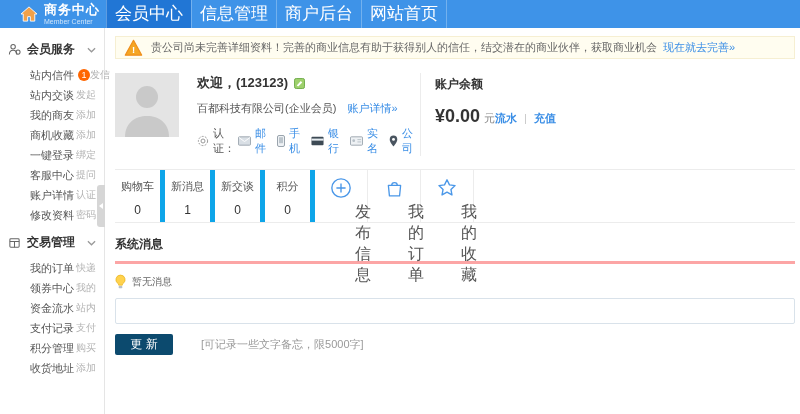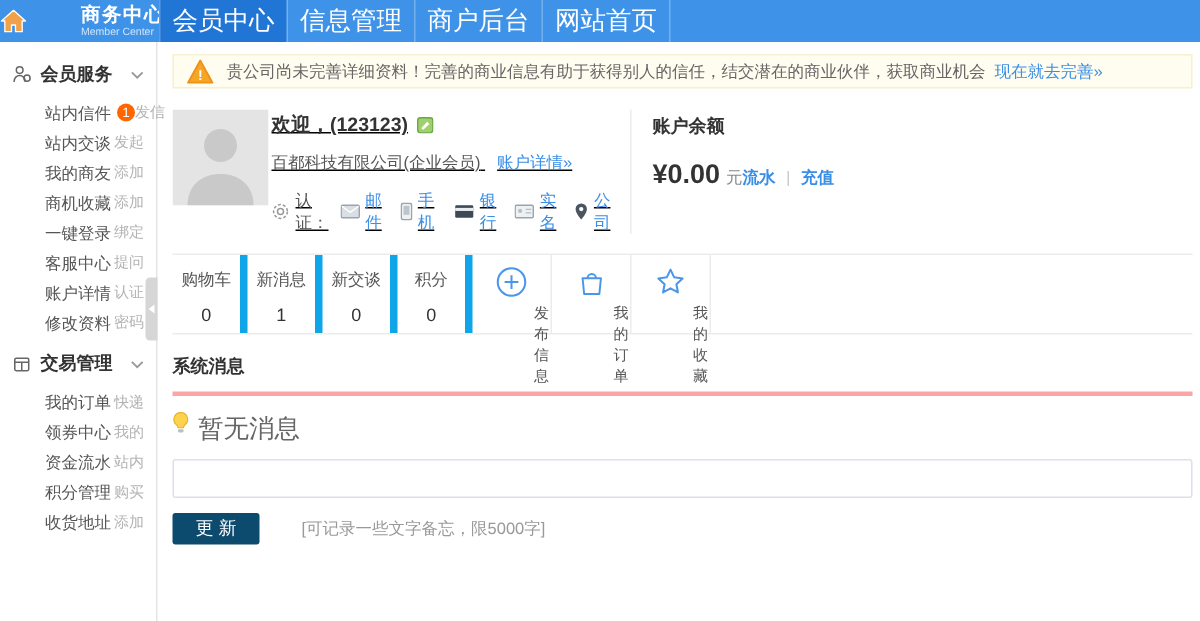--- a/index.html
+++ b/index.html
@@ -1,21 +1,21 @@
 <!DOCTYPE html>
 <html><head>
 <meta charset="utf-8">
 <style>
   *{margin:0;padding:0;box-sizing:border-box;}
   html,body{width:800px;height:414px;overflow:hidden;}
   body{font-family:"Liberation Sans","DejaVu Sans",sans-serif;background:#fff;}
   a{text-decoration:none;}
   
   .header{height:28px;background:#3e93e8;display:flex;align-items:stretch;}
-  .logo{display:flex;align-items:center;width:106px;padding-left:0;cursor:pointer;gap:30px;}
+  .logo{display:flex;align-items:center;width:106px;padding-left:20px;cursor:pointer;}
   .house{display:flex;margin-right:6px;}
   .logo-text{display:flex;flex-direction:column;line-height:1;}
   .logo-title{color:#fff;font-size:13px;font-weight:bold;letter-spacing:1px;white-space:nowrap;}
   .logo-sub{color:#cfe5fa;font-size:7px;margin-top:2px;white-space:nowrap;}
   .tabs{display:flex;}
   .tab{color:#fff;font-size:17px;line-height:28px;padding:0 8px;border-left:1px solid rgba(255,255,255,.28);cursor:pointer;white-space:nowrap;}
   .tab:last-child{border-right:1px solid rgba(255,255,255,.28);}
   .tab.active{background:#2176d5;}
   
   .layout{display:flex;height:386px;position:relative;}
@@ -33,21 +33,21 @@
   
   .main{flex:1;padding:8px 5px 0 10px;min-width:0;}
   .notice{height:23px;background:#fffdf0;border:1px solid #f6efd2;display:flex;align-items:center;padding:0 8px;}
   .warn-icon{display:flex;margin-right:8px;}
   .notice-text{font-size:11px;color:#666;white-space:nowrap;overflow:hidden;}
   .link{color:#3a8ee6;font-size:11px;cursor:pointer;white-space:nowrap;}
   .notice .link{margin-left:6px;}
   .profile-row{display:flex;margin-top:14px;}
   .profile-left{display:flex;width:305px;flex-shrink:0;}
   .avatar{width:64px;height:64px;flex-shrink:0;}
-  .profile-info{margin-left:2px;padding-top:1px;text-decoration:underline;}
+  .profile-info{margin-left:18px;padding-top:1px;}
   .welcome-line{display:flex;align-items:center;}
   .welcome{font-size:13px;font-weight:bold;color:#333;}
   .edit-ic{margin-left:6px;display:flex;cursor:pointer;}
   .company-line{margin-top:9px;font-size:11px;color:#555;}
   .company-line .link{margin-left:8px;}
   .cert-line{margin-top:10px;display:flex;align-items:center;font-size:11px;}
   .seal{display:flex;margin-right:4px;}
   .cert-label{color:#555;}
   .cert-items{display:flex;align-items:center;margin-left:3px;}
   .cert-item{display:flex;align-items:center;margin-right:11px;color:#3a8ee6;font-size:11px;cursor:pointer;}
@@ -58,23 +58,23 @@
   .amount{font-size:18px;font-weight:bold;color:#333;}
   .unit{font-size:11px;color:#888;margin-left:4px;}
   .balance-links{display:flex;align-items:center;margin-left:0;font-weight:bold;}
   .bdiv{width:1px;height:10px;background:#ccc;margin:0 8px;align-self:center;}
   .stats-row{display:flex;margin-top:13px;border-top:1px solid #ececec;border-bottom:1px solid #ececec;height:54px;}
   .stat-cell{width:50px;border-right:5px solid #0ea5e9;text-align:center;padding-top:9px;flex-shrink:0;}
   .stat-label{font-size:11px;color:#555;}
   .stat-value{font-size:12px;color:#333;margin-top:9px;cursor:pointer;}
   .action-cell{width:53px;border-right:1px solid #ececec;text-align:center;padding-top:6px;cursor:pointer;flex-shrink:0;}
   .action-ic{height:24px;display:flex;align-items:center;justify-content:center;}
-  .action-label{font-size:10px;color:#555;margin-top:2px;margin-left:40px;}
+  .action-label{font-size:16px;color:#555;margin-top:2px;margin-left:40px;}
   .sys-title{margin-top:13px;font-size:12px;font-weight:bold;color:#333;padding-bottom:8px;border-bottom:3px solid #fca5a5;}
-  .sys-empty{margin-top:10px;display:flex;align-items:flex-start;font-size:17px;color:#666;}
+  .sys-empty{margin-top:10px;display:flex;align-items:flex-end;font-size:10px;color:#666;}
   .bulb{display:flex;margin-right:6px;}
   .notes-title{margin-top:17px;font-size:12px;font-weight:bold;color:#333;}
   .notes-input{margin-top:9px;width:100%;height:26px;border:1px solid #d9e2ea;border-radius:2px;padding:0 8px;font-size:12px;color:#333;outline:none;display:block;}
   .notes-actions{margin-top:10px;display:flex;align-items:center;}
   .btn-update{width:58px;height:21px;background:#0c4a6e;color:#fff;border:none;border-radius:2px;font-size:12px;cursor:pointer;font-family:inherit;}
   .notes-hint{margin-left:28px;font-size:11px;color:#999;}
 </style>
 </head>
 <body>
 
@@ -168,20 +168,24 @@
       </div>
       <div class="s-item">
         <span class="s-label">领券中心</span>
         <span class="s-hint">我的</span>
       </div>
       <div class="s-item">
         <span class="s-label">资金流水</span>
         <span class="s-hint">站内</span>
       </div>
       <div class="s-item">
+        <span class="s-label">支付记录</span>
+        <span class="s-hint">支付</span>
+      </div>
+      <div class="s-item">
         <span class="s-label">积分管理</span>
         <span class="s-hint">购买</span>
       </div>
       <div class="s-item">
         <span class="s-label">收货地址</span>
         <span class="s-hint">添加</span>
       </div>
     </div>
   <div class="collapse-handle">
     <span class="arrow-left"></span>

